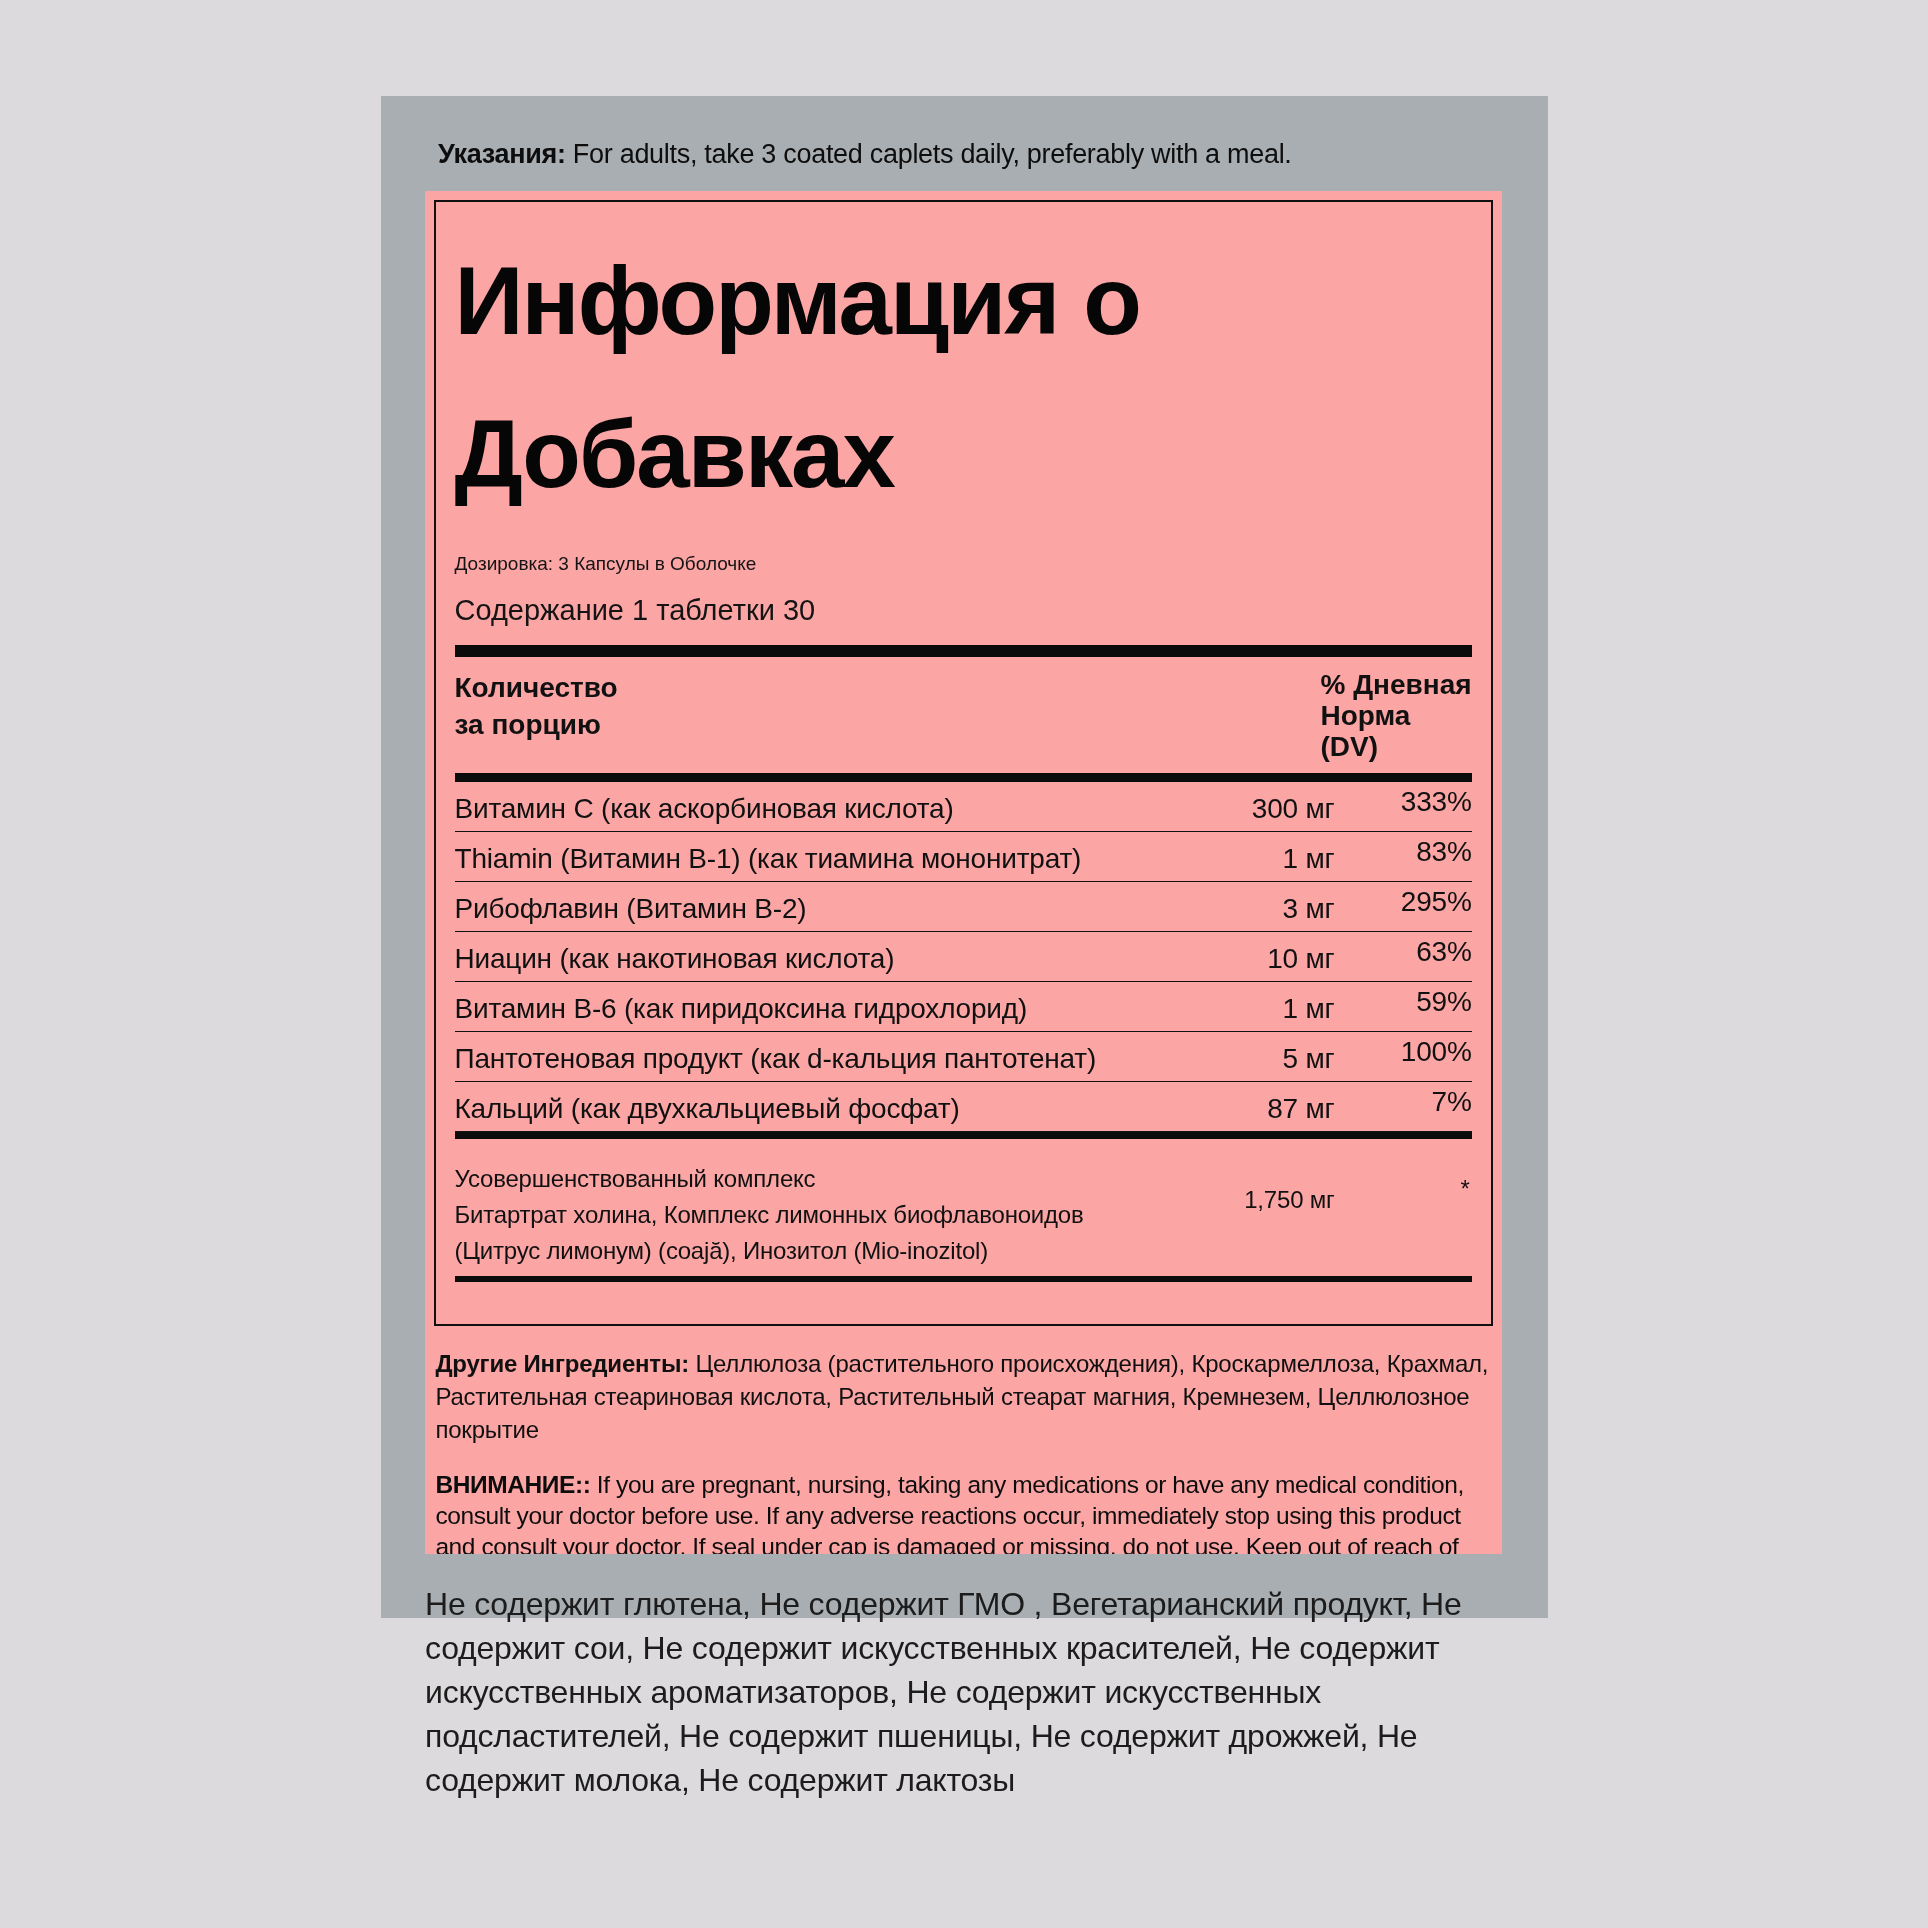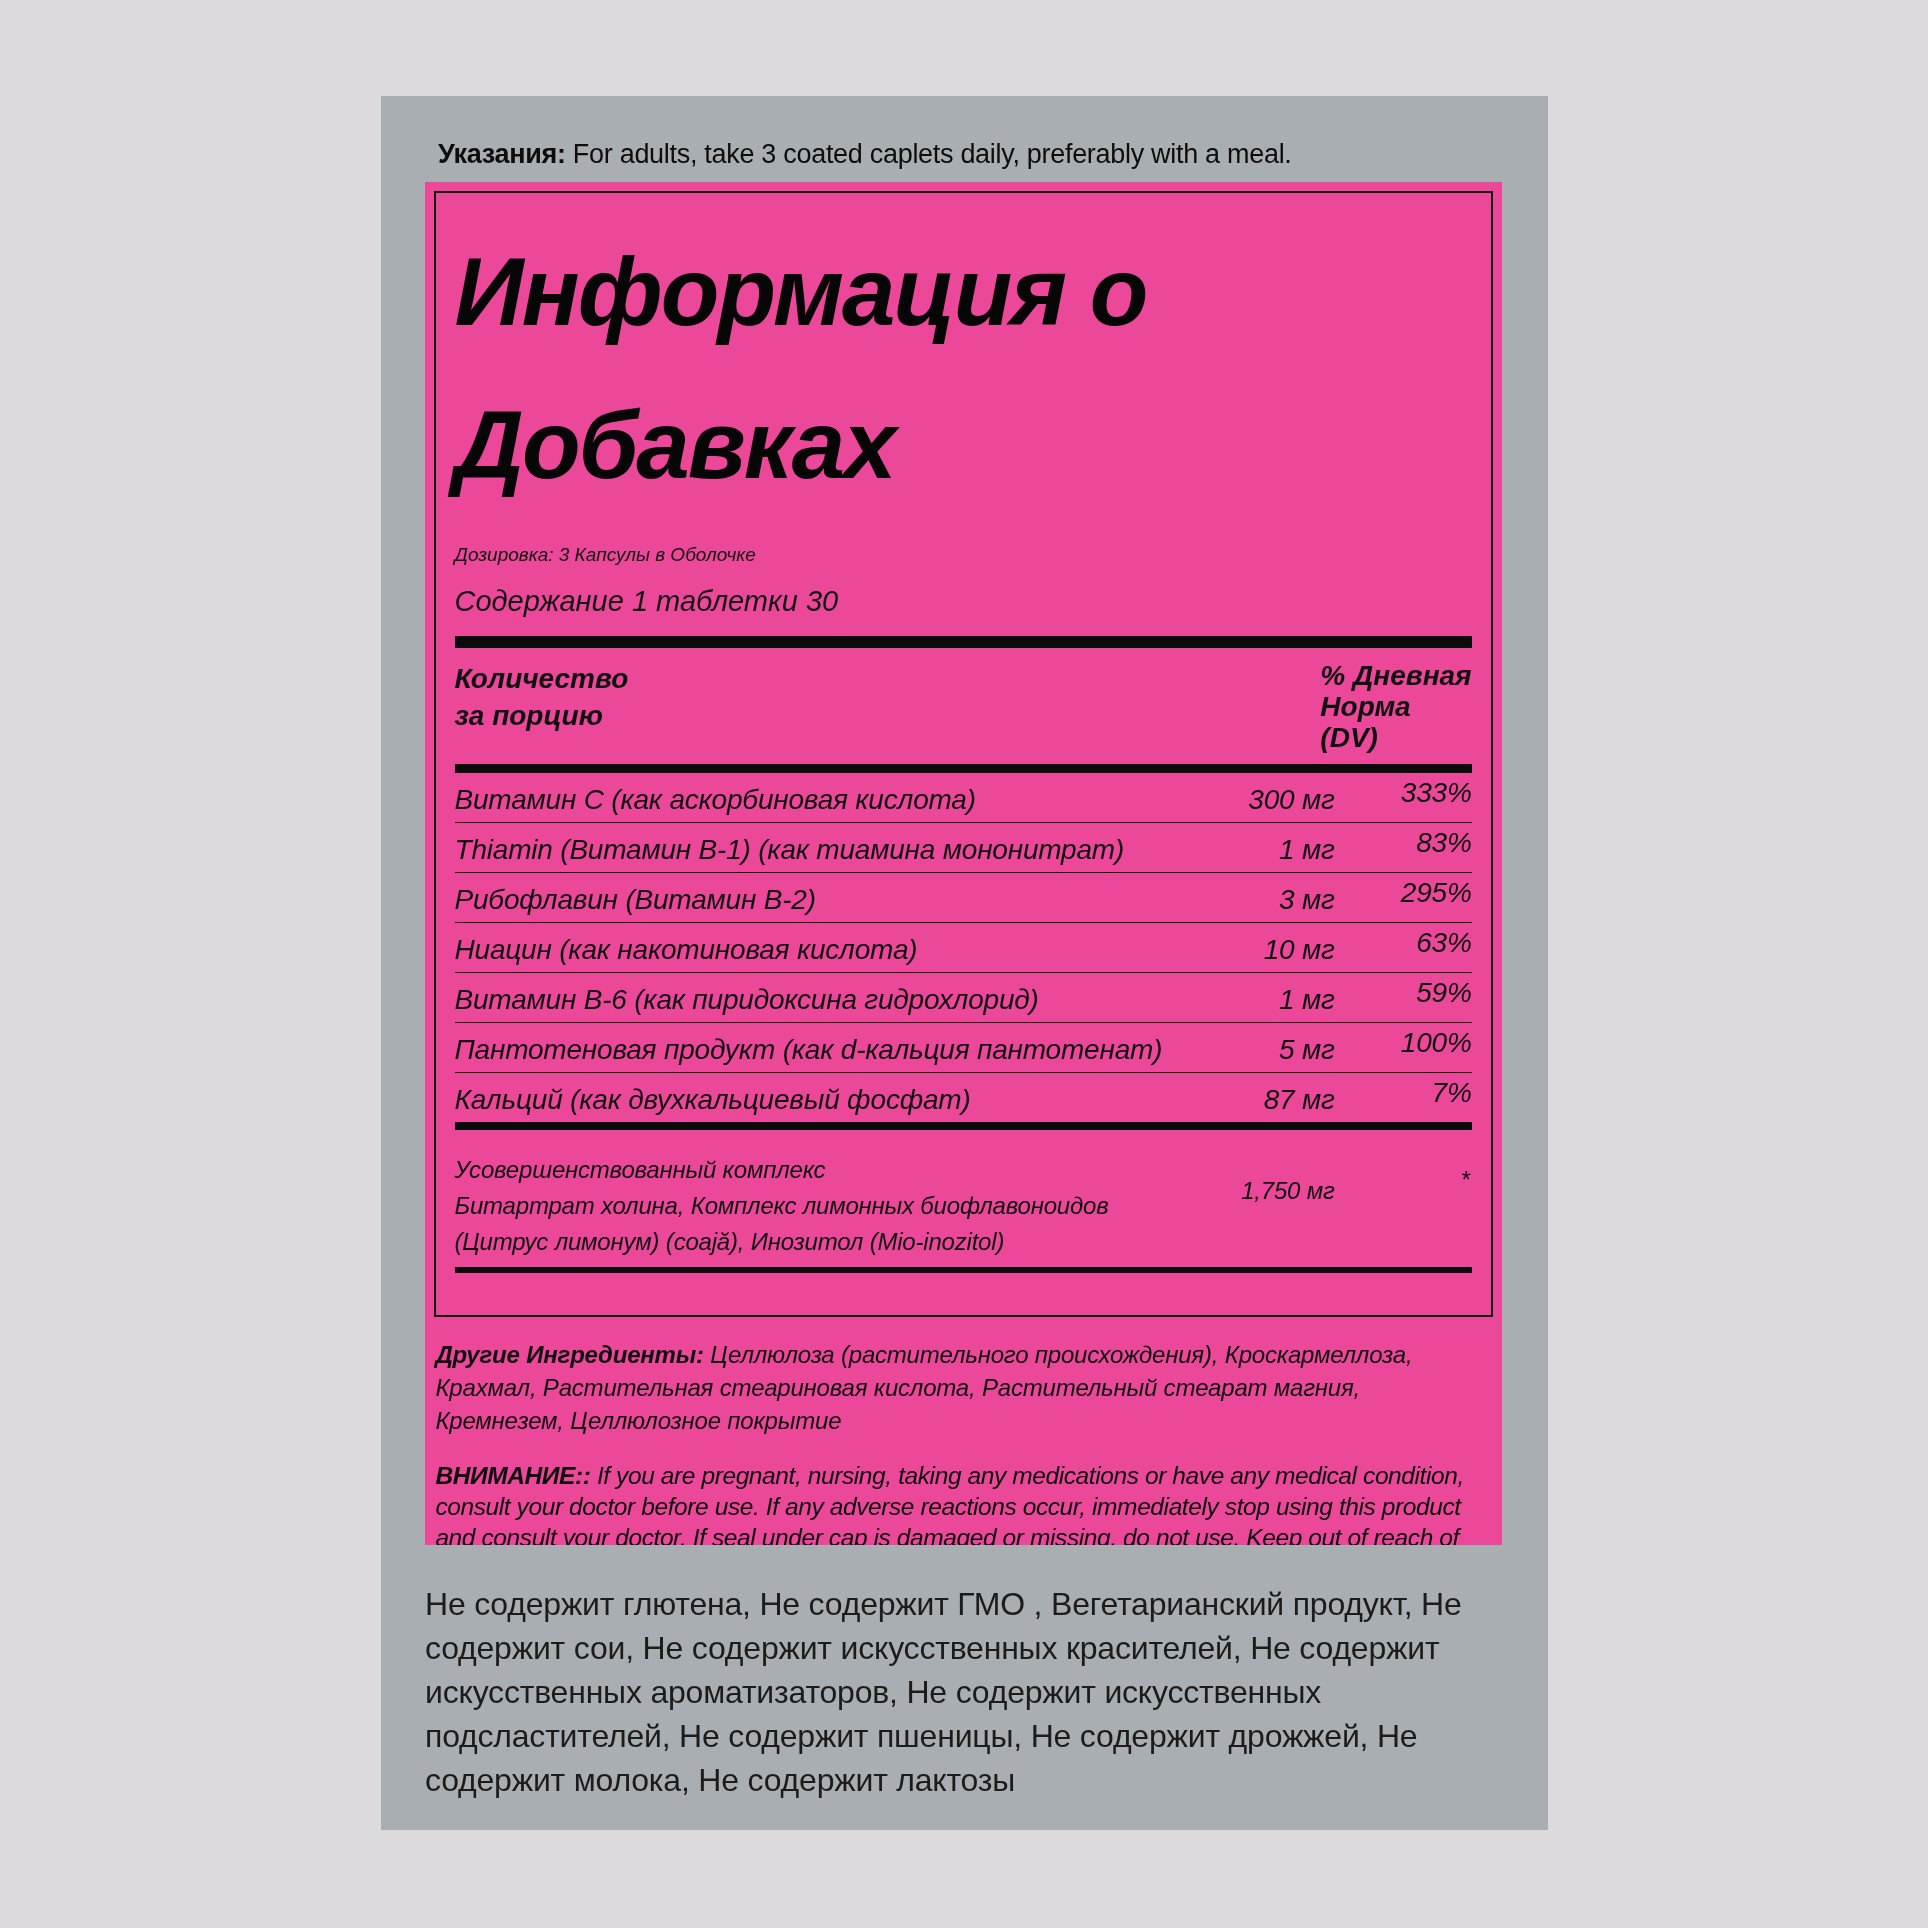--- a/index.html
+++ b/index.html
@@ -7,38 +7,37 @@
     width:1928px;height:1928px;
     background:#dcdadd;
     position:relative;
     overflow:hidden;
     font-family:"Liberation Sans","DejaVu Sans",sans-serif;
     color:#111;
     -webkit-font-smoothing:antialiased;
   }
   .panel{
     position:absolute;left:381px;top:96px;
-    width:1167px;height:1734px;
+    width:1167px;height:1522px;
     background:#a9aeb2;
   }
   .directions{
     position:absolute;left:57px;top:41px;
     width:1064px;
     font-size:27px;line-height:34px;
     letter-spacing:-0.3px;color:#0d0d0d;
     white-space:nowrap;
   }
   .directions b{font-weight:700;}
   .white-card{
-    position:absolute;left:44px;top:86px;
+    position:absolute;left:44px;top:95px;
     width:1077px;height:1363px;
-    background:#ec4899;
+    background:#fca5a5;
     overflow:hidden;
     box-sizing:border-box;
-    font-style:italic;
   }
   .facts{
     margin:8.5px 9.4px 0 8.5px;
     height:1126px;
     box-sizing:border-box;
     border:2.8px solid #101010;
     padding:0 19px;
     overflow:hidden;
   }
   .facts-title{

